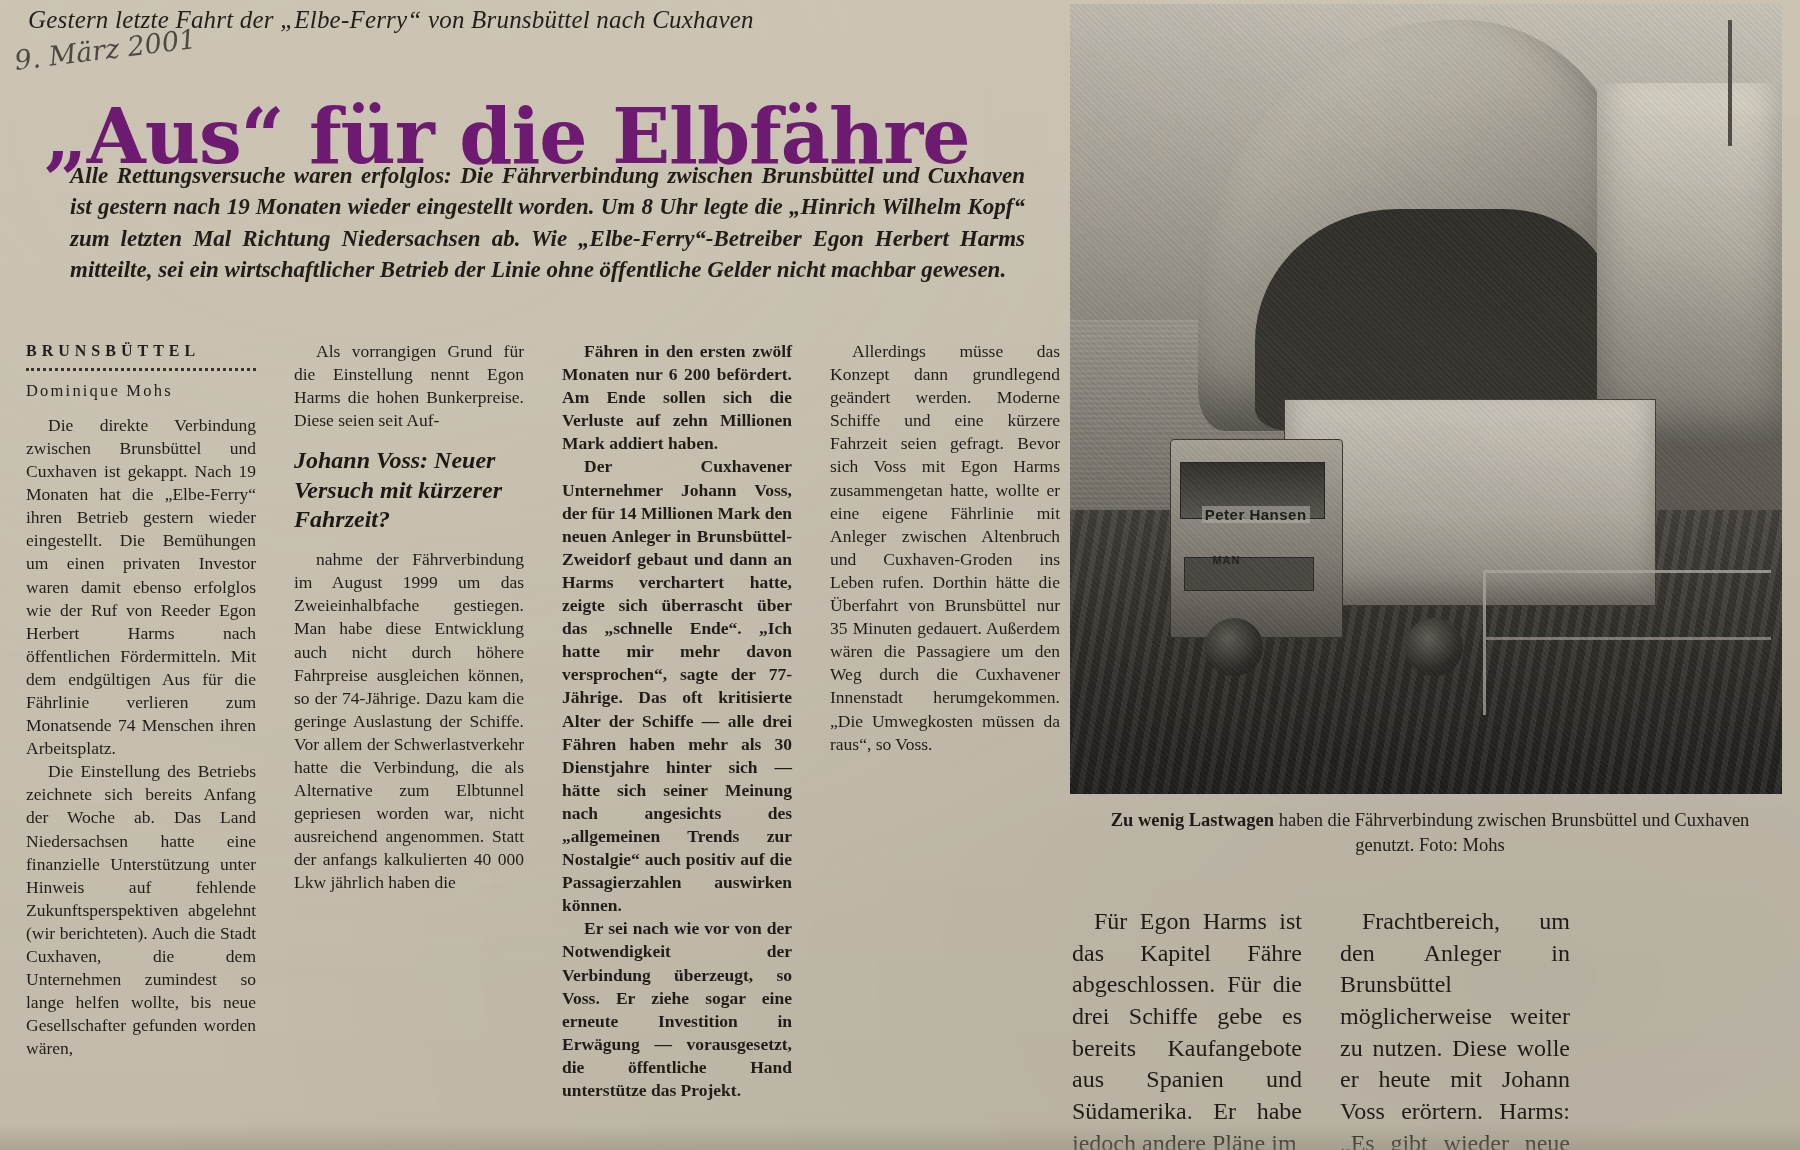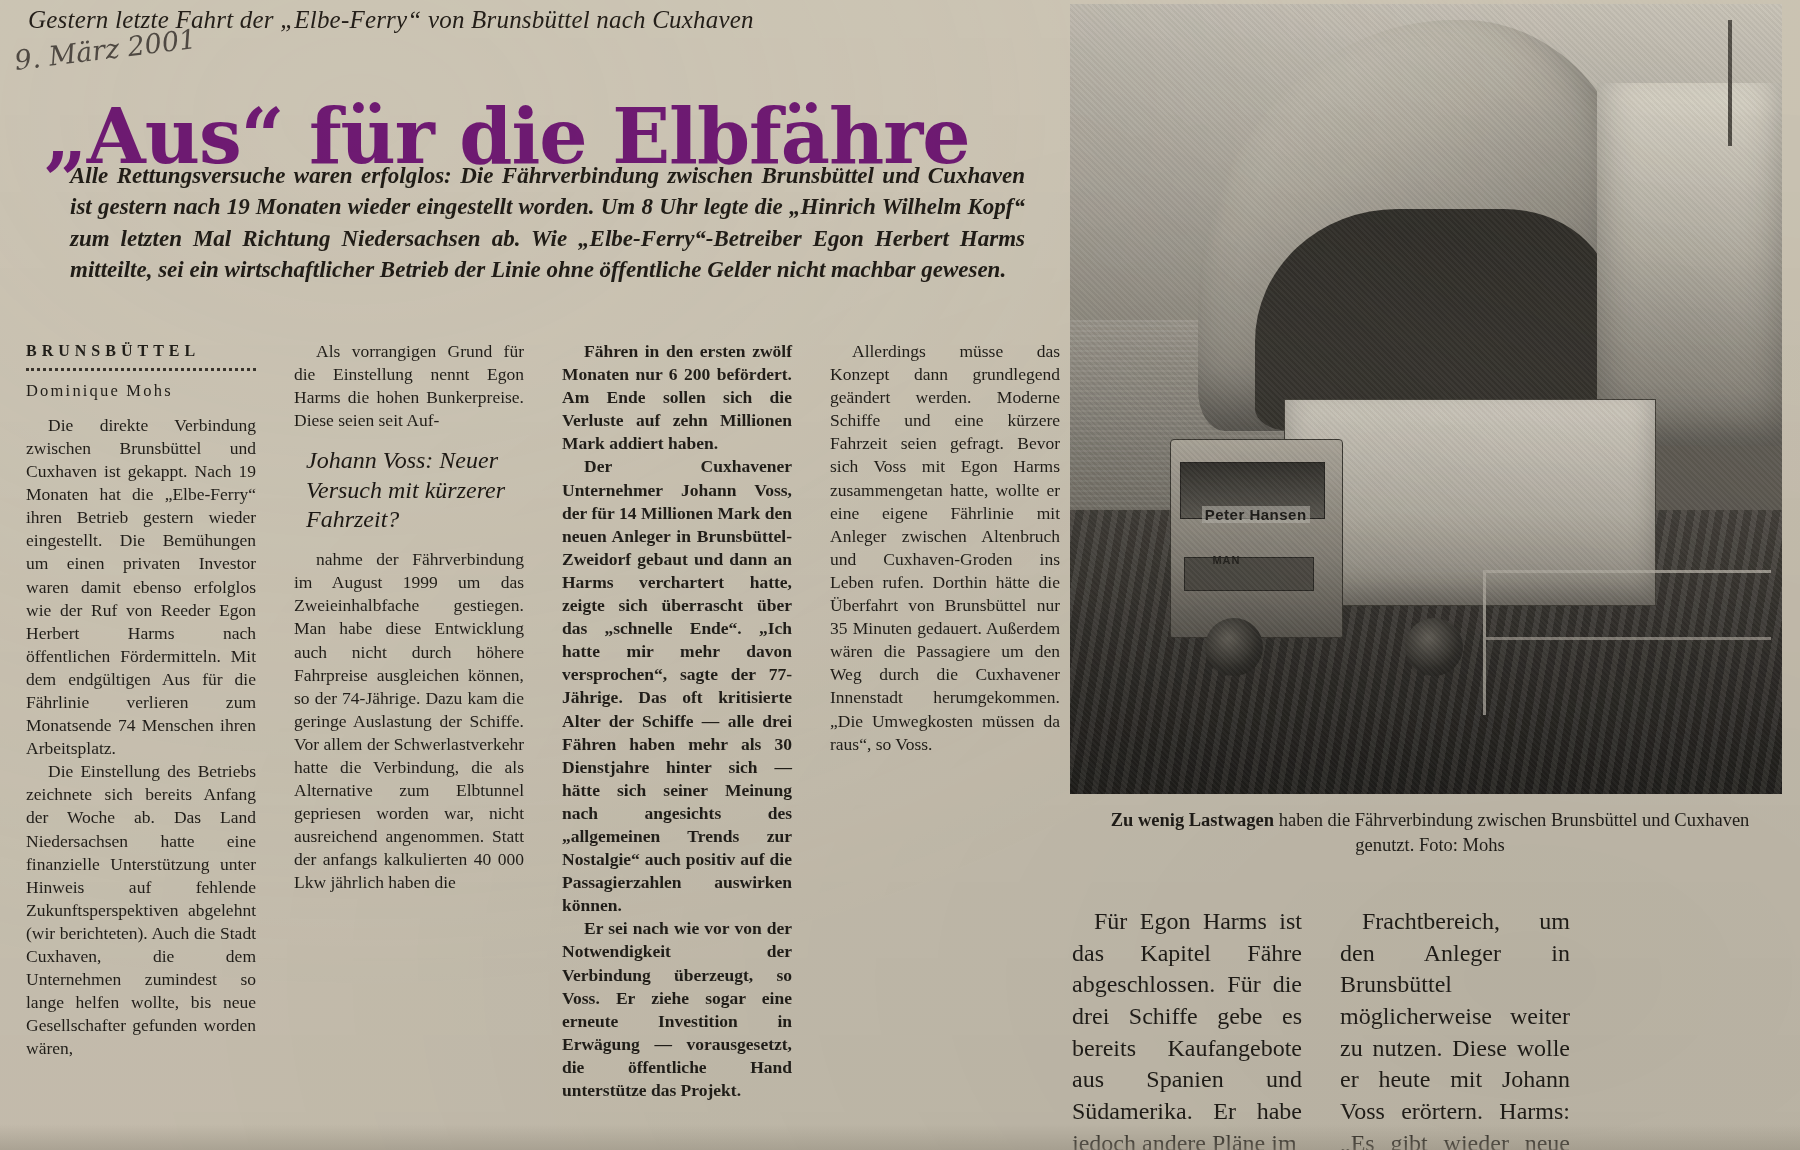--- a/index.html
+++ b/index.html
@@ -122,26 +122,26 @@
     text-align: left;
   }
   .col p {
     margin: 0 0 0 0;
     text-indent: 22px;
   }
   .col p.first { text-indent: 22px; }
 
   .subhead {
     font-style: italic;
-    font-weight: normal;
+    font-weight: bold;
     font-size: 24px;
     line-height: 1.22;
     text-align: left;
     text-indent: 0;
-    margin: 14px 0 14px 12px;
+    margin: 14px 0 14px 0;
     color: #1e1a15;
   }
 
   
   .photo {
     position: absolute;
     left: 1070px;
     top: 4px;
     width: 712px;
     height: 790px;

